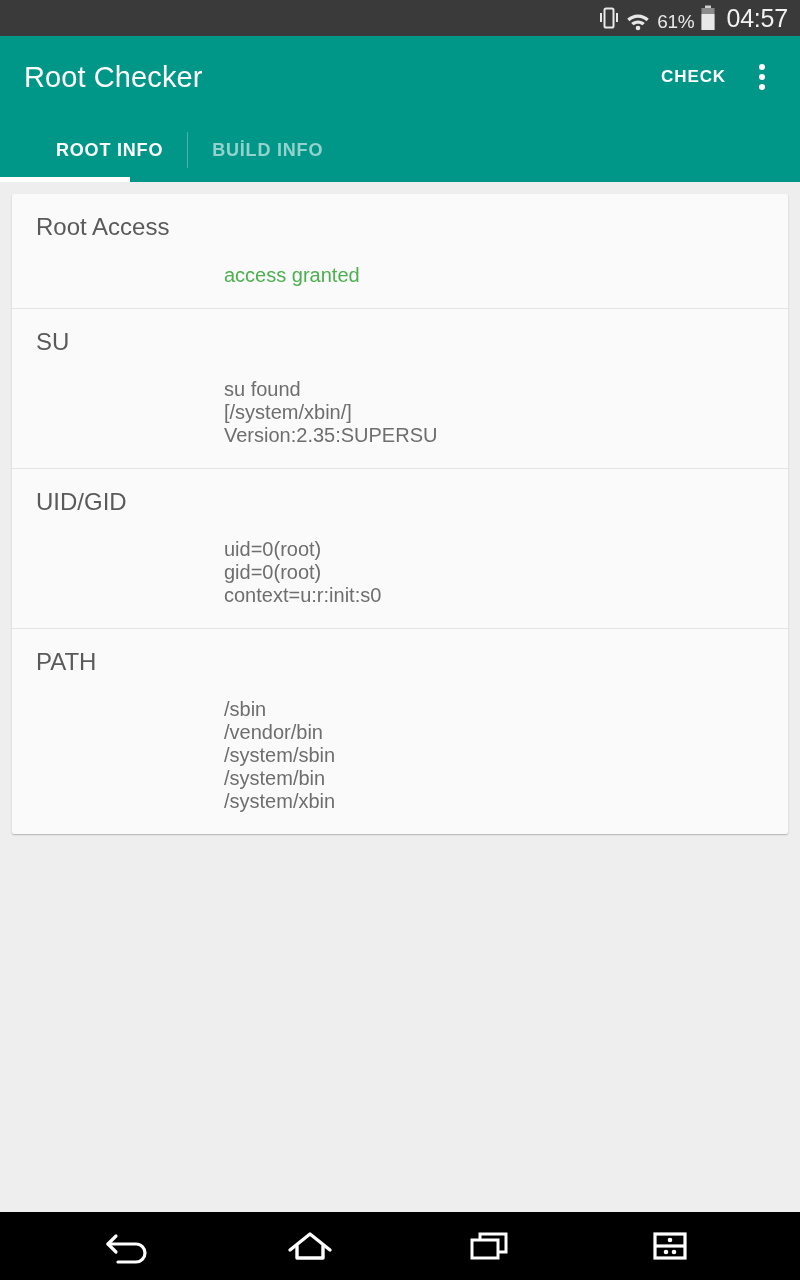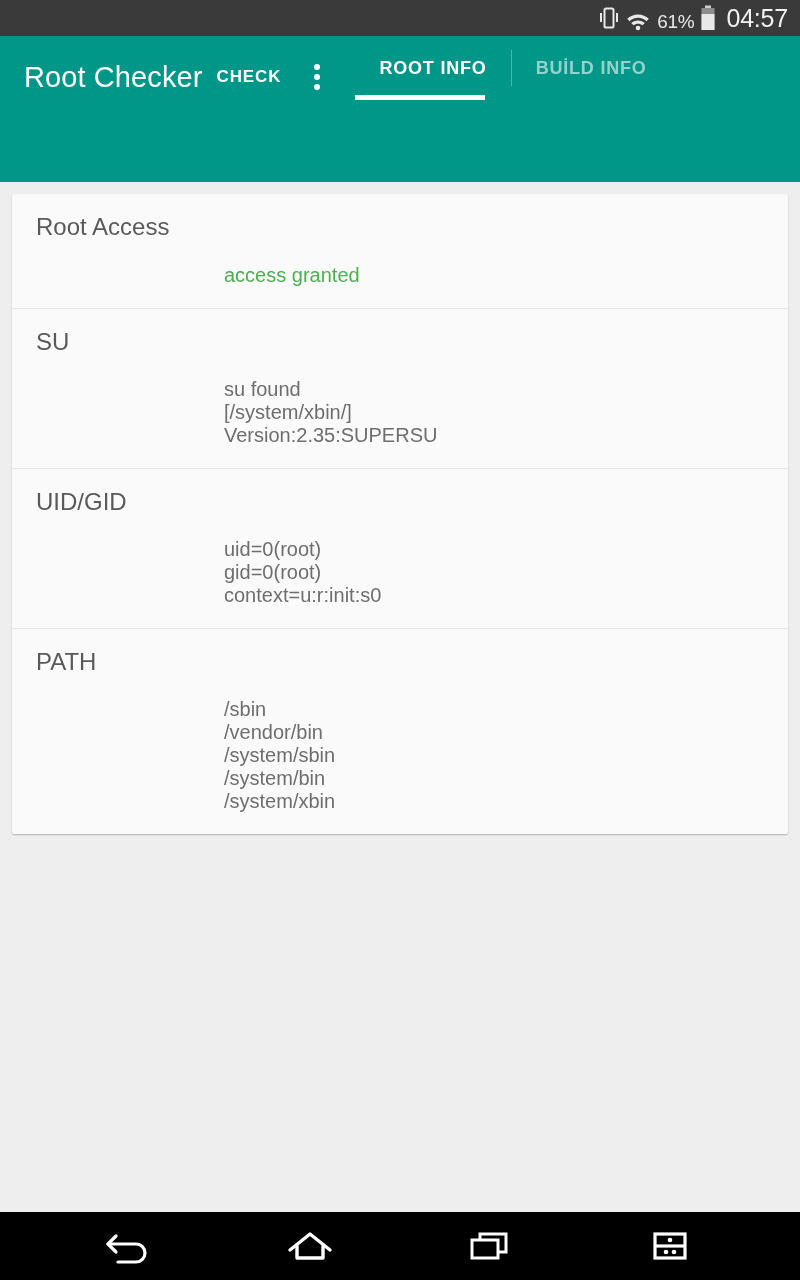--- a/index.html
+++ b/index.html
@@ -61,21 +61,21 @@
     line-height: 1;
     margin-left: 4px;
     letter-spacing: -0.2px;
   }
 
   
   .appbar {
     background: #009688;
     flex: 0 0 146px;
     display: flex;
-    flex-direction: row;
+    flex-direction: column;
     position: relative;
   }
 
   .appbar-top {
     height: 82px;
     display: flex;
     align-items: center;
     padding: 0 16px 0 24px;
   }
 
@@ -130,21 +130,21 @@
     cursor: pointer;
     position: relative;
   }
 
   .tab-label {
     font-size: 18px;
     font-weight: bold;
     letter-spacing: 0.8px;
   }
 
-  .tab.active .tab-label { color: #ffffff; }
+  .tab.active .tab-label { color: #ffffff; margin-left: 32px; }
   .tab.inactive .tab-label { color: rgba(255,255,255,0.58); }
 
   .tab-divider {
     width: 1px;
     align-self: center;
     height: 36px;
     background: rgba(255,255,255,0.28);
   }
 
   .tab-indicator {

